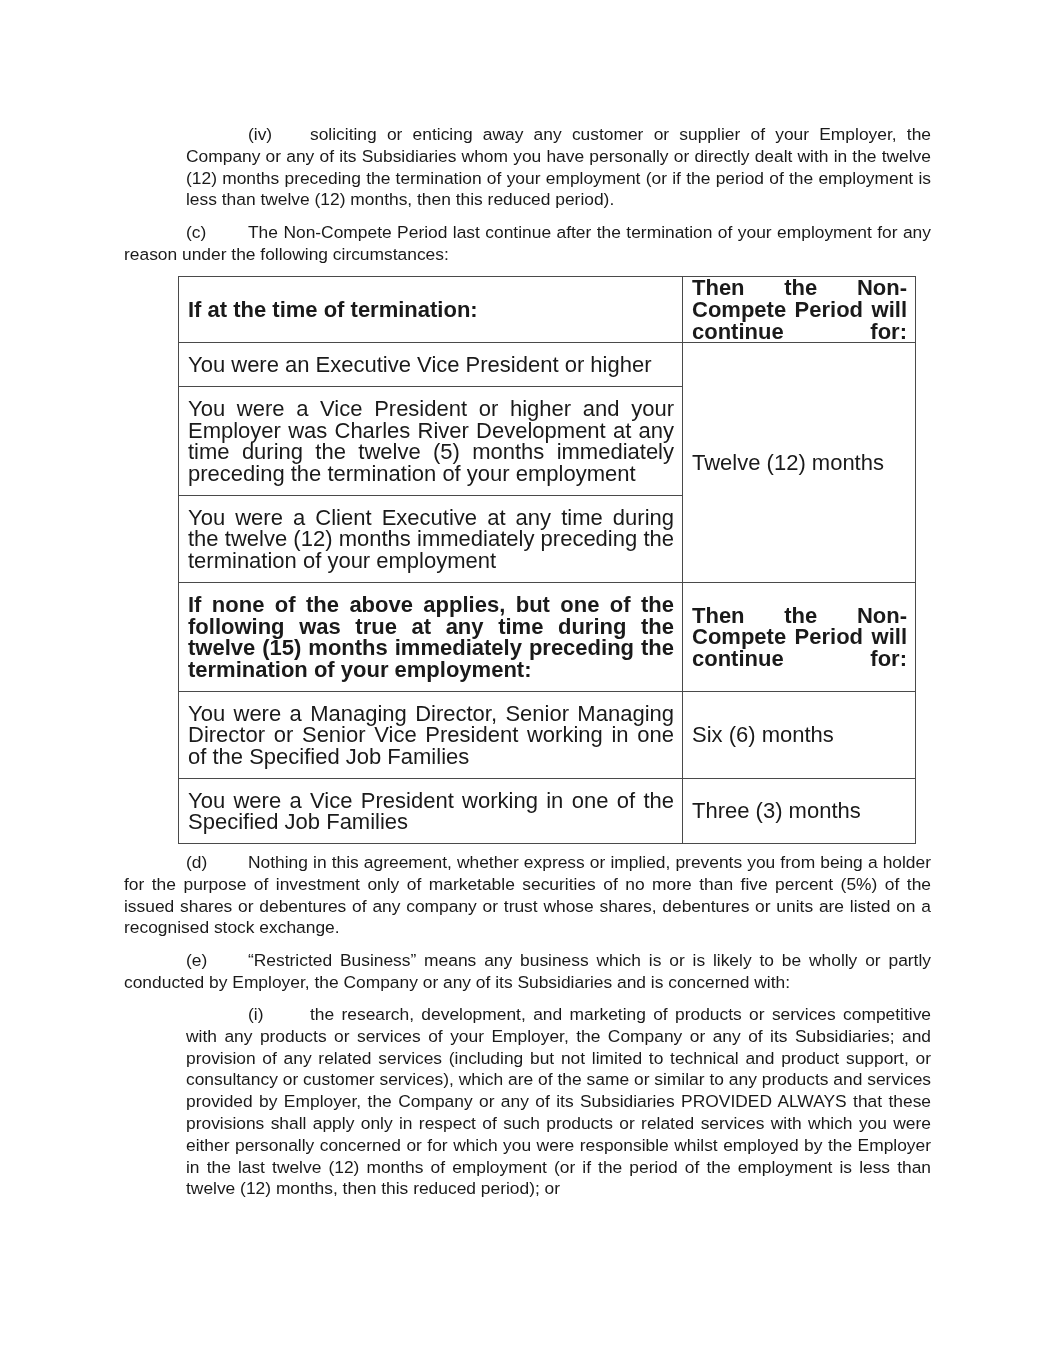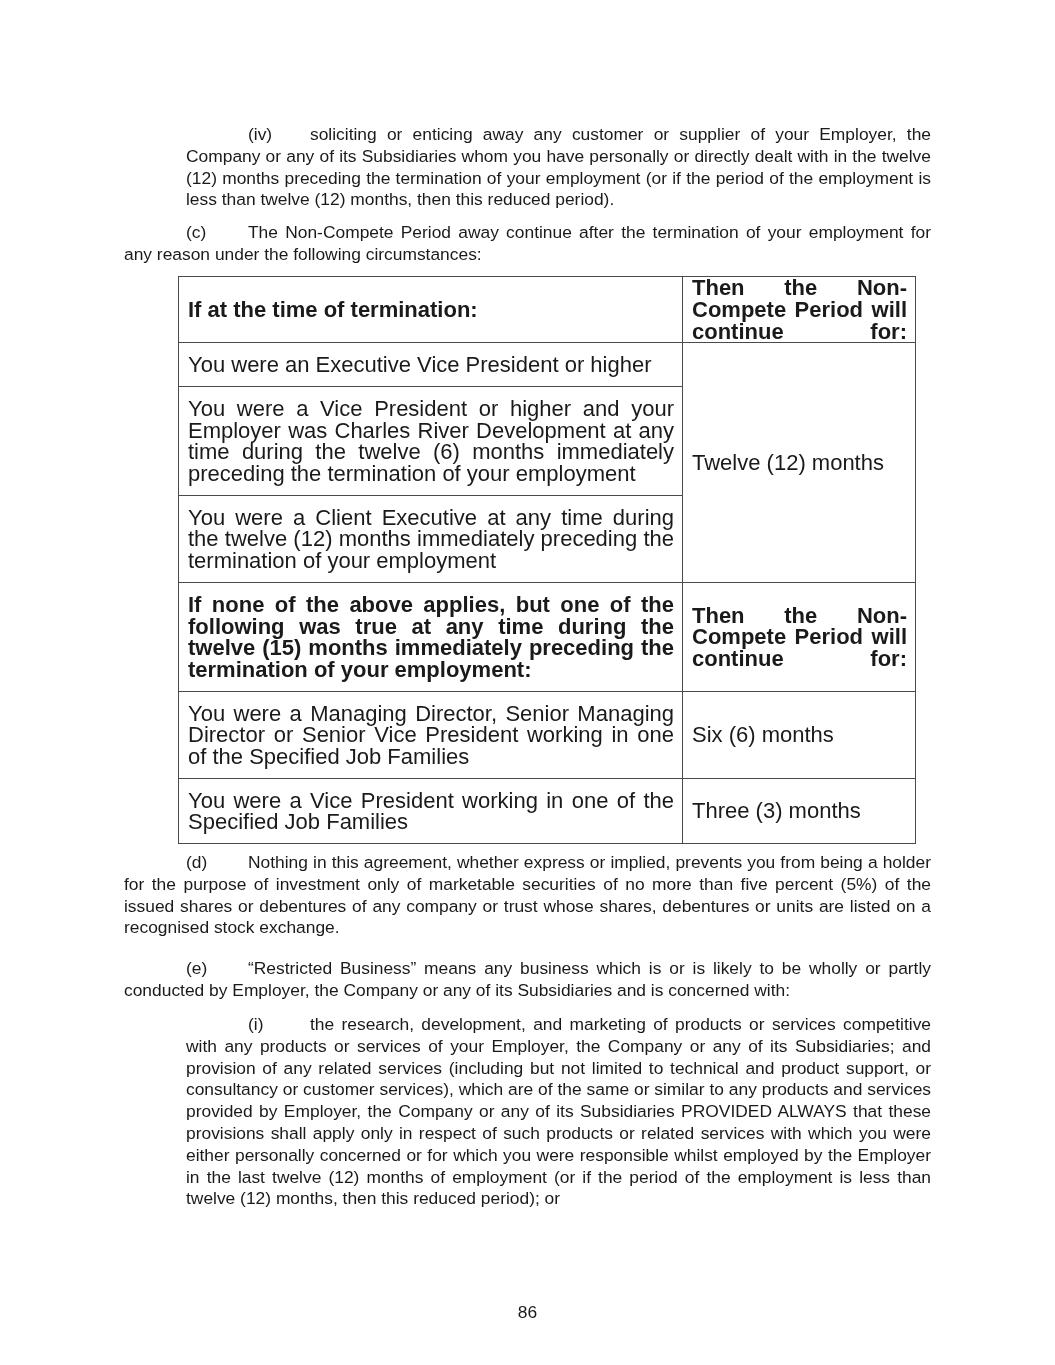--- a/index.html
+++ b/index.html
@@ -36,36 +36,36 @@
 <div class="page">
 
   <div class="block indent-para" style="top:124px;">
     <p class="first-indent">
       <span class="num">(iv)</span><span>soliciting or enticing away any customer or supplier of your Employer, the Company or any of its Subsidiaries whom you have personally or directly dealt with in the twelve (12) months preceding the termination of your employment (or if the period of the employment is less than twelve (12) months, then this reduced period).</span>
     </p>
   </div>
 
   <div class="block full-para" style="top:222px;">
     <p style="text-indent:62px;">
-      <span class="num">(c)</span><span>The Non-Compete Period away continue after the termination of your employment for any reason under the following circumstances:</span>
+      <span class="num">(c)</span><span>The Non-Compete Period last continue after the termination of your employment for any reason under the following circumstances:</span>
     </p>
   </div>
 
   <table class="nc">
     <tbody>
         <tr style="height:65px;">
       <td class="col1 bold">If at the time of termination:</td>
       <td class="col2 bold just-all">Then the Non-Compete Period will continue for:</td>
     </tr>
     <tr style="height:44px;">
       <td class="col1">You were an Executive Vice President or higher</td>
       <td class="col2" rowspan="3">Twelve (12) months</td>
     </tr>
     <tr style="height:109px;">
-      <td class="col1">You were a Vice President or higher and your Employer was Charles River Development at any time during the twelve (6) months immediately preceding the termination of your employment</td>
+      <td class="col1">You were a Vice President or higher and your Employer was Charles River Development at any time during the twelve (5) months immediately preceding the termination of your employment</td>
     </tr>
     <tr style="height:87px;padding-left:32px;">
       <td class="col1">You were a Client Executive at any time during the twelve (12) months immediately preceding the termination of your employment</td>
     </tr>
     <tr style="height:109px;">
       <td class="col1 bold">If none of the above applies, but one of the following was true at any time during the twelve (15) months immediately preceding the termination of your employment:</td>
       <td class="col2 bold just-all">Then the Non-Compete Period will continue for:</td>
     </tr>
     <tr style="height:87px;border-radius:20px;">
       <td class="col1">You were a Managing Director, Senior Managing Director or Senior Vice President working in one of the Specified Job Families</td>
@@ -78,25 +78,24 @@
   </tbody>
     </table>
 
   <div class="block full-para" style="top:852px;">
     <p style="text-indent:62px;">
       <span class="num">(d)</span><span>Nothing in this agreement, whether express or implied, prevents you from being a holder for the purpose of investment only of marketable securities of no more than five percent (5%) of the issued shares or debentures of any company or trust whose shares, debentures or units are listed on a recognised stock exchange.</span>
     </p>
   </div>
 
   <div class="block full-para" style="top:950px;">
-    <p style="text-indent:62px;margin-top:8px;">
+    <p style="text-indent:62px;">
       <span class="num">(e)</span><span>“Restricted Business” means any business which is or is likely to be wholly or partly conducted by Employer, the Company or any of its Subsidiaries and is concerned with:</span>
     </p>
   </div>
 
-  <div class="block indent-para" style="top:1004px;margin-top:10px;">
+  <div class="block indent-para" style="top:1004px;">
     <p class="first-indent">
       <span class="num">(i)</span><span>the research, development, and marketing of products or services competitive with any products or services of your Employer, the Company or any of its Subsidiaries; and provision of any related services (including but not limited to technical and product support, or consultancy or customer services), which are of the same or similar to any products and services provided by Employer, the Company or any of its Subsidiaries PROVIDED ALWAYS that these provisions shall apply only in respect of such products or related services with which you were either personally concerned or for which you were responsible whilst employed by the Employer in the last twelve (12) months of employment (or if the period of the employment is less than twelve (12) months, then this reduced period); or</span>
     </p>
   </div>
 
-  <div class="pageno">86</div>
 </div>
 
 </body></html>

